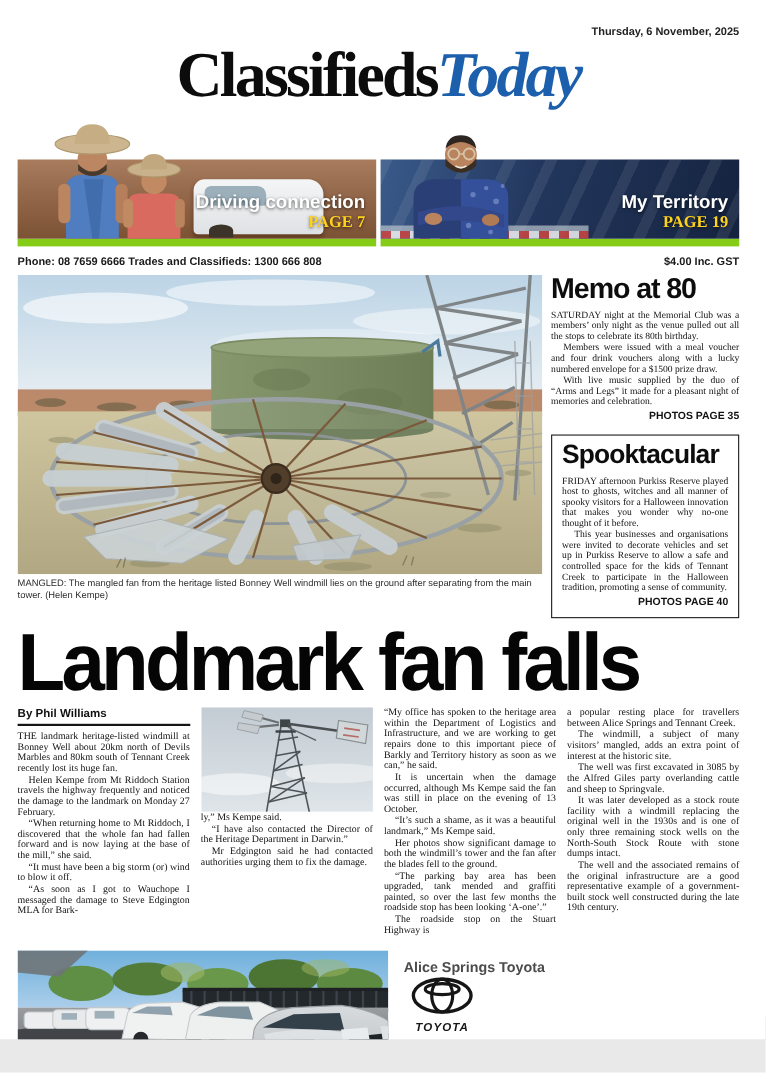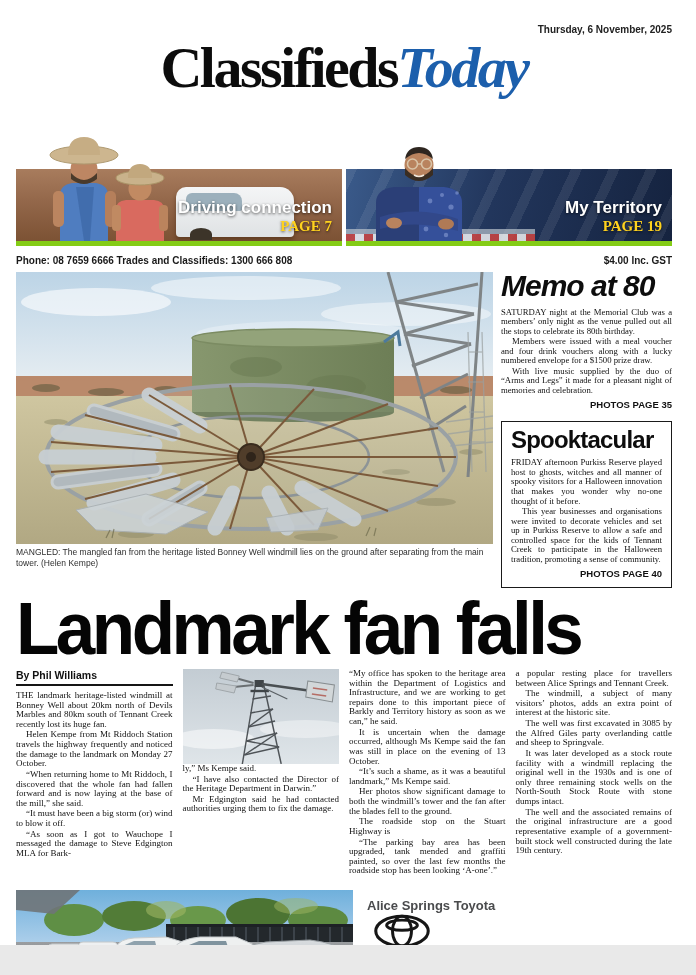--- a/index.html
+++ b/index.html
@@ -7,21 +7,21 @@
         padding:24px 24px 0 16px;font-family:"Liberation Serif",serif;color:#111;overflow:hidden;margin:0 auto;}
   
   .dateline{font:bold 10px "Liberation Sans",sans-serif;color:#222;text-align:right;height:13px;}
   
   .masthead{text-align:center;line-height:1;margin-top:2px;height:64px;
             font-family:"Liberation Serif",serif;font-weight:bold;font-size:58px;letter-spacing:-2.5px;white-space:nowrap;}
   .mast-black{color:#0c0c0c;}
   .mast-blue{color:#1c5fac;font-style:italic;}
   
   .promo-row{display:flex;gap:4px;margin-top:42px;}
-  .promo{flex:1;height:72px;position:relative;border-bottom:5px solid #84cc16;margin-top:24px;}
+  .promo{flex:1;height:72px;position:relative;border-bottom:7px solid #84cc16;}
   .promo-bg{position:absolute;inset:0;overflow:hidden;}
   .promo-left .promo-bg{background:linear-gradient(180deg,#a87c5d 0%,#93674a 45%,#7c5234 100%);}
   .promo-right .promo-bg{background:linear-gradient(100deg,#3a5a8a 0%,#22365c 45%,#15233f 100%);}
   .ute{position:absolute;right:48px;bottom:4px;width:118px;height:50px;background:linear-gradient(180deg,#f4f5f6,#dfe2e4);
        border-radius:10px 14px 4px 4px;box-shadow:0 3px 4px rgba(60,30,10,.45);}
   .ute .win{position:absolute;left:10px;top:6px;width:56px;height:18px;background:#9cb0bc;border-radius:6px 8px 2px 2px;}
   .ute .arch{position:absolute;left:14px;bottom:-3px;width:22px;height:12px;background:#3c3429;border-radius:50% 50% 0 0;}
   .streaks{position:absolute;inset:0;background:repeating-linear-gradient(115deg,rgba(255,255,255,.08) 0 10px,rgba(255,255,255,0) 10px 34px);}
   .police-strip{position:absolute;left:0;bottom:0;width:58%;height:7px;opacity:.85;
        background:repeating-linear-gradient(90deg,#cf4440 0 9px,#f1f2f3 9px 18px);}
@@ -33,21 +33,21 @@
   .promo-page{font-size:15px;color:#ffd21e;font-family:Liberation Serif, serif;}
   
   .infobar{display:flex;justify-content:space-between;margin-top:9px;
        font:bold 10px "Liberation Sans",sans-serif;color:#1a1a1a;}
   
   .mainrow{display:flex;gap:8px;margin-top:6px;}
   .mainphoto-wrap{width:477px;flex:none;}
   .caption{font:8.5px "Liberation Sans",sans-serif;color:#2d2d2d;margin-top:3px;line-height:1.25;}
   .rightcol{flex:1;min-width:0;}
   .rightcol h2{font-family:"Liberation Sans",sans-serif;font-weight:bold;margin:0 0 7px;line-height:.95;color:#0d0d0d;}
-  .memo-h{font-size:30px;letter-spacing:-1px;font-style:italic;}
+  .memo-h{font-size:26px;letter-spacing:-1px;}
   .spook-h{font-size:24px;letter-spacing:-0.8px;}
   .rightcol p{font-size:8.7px;line-height:1.1;text-align:justify;margin:0 0 1px;text-indent:11px;}
   .rightcol p.first{text-indent:0;}
   .photos-ref{font:bold 9.5px "Liberation Sans",sans-serif;text-align:right;margin-top:3px;}
   .spookbox{border:1.5px solid #1a1a1a;margin-top:11px;padding:7px 9px 8px;}
   
   .lead-headline{font-family:"Liberation Sans",sans-serif;font-weight:bold;font-size:71px;letter-spacing:-3.5px;
        line-height:.95;margin:6px 0 8px;color:#050505;white-space:nowrap;transform:scaleY(1.04);transform-origin:left top;}
   
   .article{display:flex;gap:10px;}
@@ -286,21 +286,21 @@
       </div>
     </div>
   </div>
 
   <h1 class="lead-headline">Landmark fan falls</h1>
 
   <div class="article">
     <div class="col">
       <div class="byline">By Phil Williams</div>
       <p class="first">THE landmark heritage-listed windmill at Bonney Well about 20km north of Devils Marbles and 80km south of Tennant Creek recently lost its huge fan.</p>
-      <p>Helen Kempe from Mt Riddoch Station travels the highway frequently and noticed the damage to the landmark on Monday 27 October.</p>
+      <p>Helen Kempe from Mt Riddoch Station travels the highway frequently and noticed the damage to the landmark on Monday 27 February.</p>
       <p>“When returning home to Mt Riddoch, I discovered that the whole fan had fallen forward and is now laying at the base of the mill,” she said.</p>
       <p>“It must have been a big storm (or) wind to blow it off.</p>
       <p>“As soon as I got to Wauchope I messaged the damage to Steve Edgington MLA for Bark-</p>
     </div>
     <div class="col">
       <svg class="towerphoto" viewBox="0 0 153 95" preserveAspectRatio="none">
         <defs>
             <linearGradient id="tsky" x1="0" y1="0" x2="0" y2="1">
               <stop offset="0" stop-color="#c3ccd3"></stop>
               <stop offset="1" stop-color="#dfe5e9"></stop>
@@ -335,26 +335,26 @@
       </svg>
       <p class="cont">ly,” Ms Kempe said.</p>
       <p>“I have also contacted the Director of the Heritage Department in Darwin.”</p>
       <p>Mr Edgington said he had contacted authorities urging them to fix the damage.</p>
     </div>
     <div class="col">
       <p class="cont">“My office has spoken to the heritage area within the Department of Logistics and Infrastructure, and we are working to get repairs done to this important piece of Barkly and Territory history as soon as we can,” he said.</p>
       <p>It is uncertain when the damage occurred, although Ms Kempe said the fan was still in place on the evening of 13 October.</p>
       <p>“It’s such a shame, as it was a beautiful landmark,” Ms Kempe said.</p>
       <p>Her photos show significant damage to both the windmill’s tower and the fan after the blades fell to the ground.</p>
+      <p>“The parking bay area has been upgraded, tank mended and graffiti painted, so over the last few months the roadside stop has been looking ‘A-one’.”</p>
       <p>The roadside stop on the Stuart Highway is</p>
-      <p>“The parking bay area has been upgraded, tank mended and graffiti painted, so over the last few months the roadside stop has been looking ‘A-one’.”</p>
     </div>
     <div class="col">
       <p class="cont">a popular resting place for travellers between Alice Springs and Tennant Creek.</p>
-      <p>The windmill, a subject of many visitors’ photos, adds an extra point of interest at the historic site.</p>
+      <p>The windmill, a subject of many visitors’ mangled, adds an extra point of interest at the historic site.</p>
       <p>The well was first excavated in 3085 by the Alfred Giles party overlanding cattle and sheep to Springvale.</p>
       <p>It was later developed as a stock route facility with a windmill replacing the original well in the 1930s and is one of only three remaining stock wells on the North-South Stock Route with stone dumps intact.</p>
       <p>The well and the associated remains of the original infrastructure are a good representative example of a government-built stock well constructed during the late 19th century.</p>
     </div>
   </div>
 
   <div class="ad">
     <svg class="ad-photo" width="337" height="140" viewBox="0 0 337 140">
       <defs>
         <linearGradient id="adsky" x1="0" y1="0" x2="0" y2="1">

